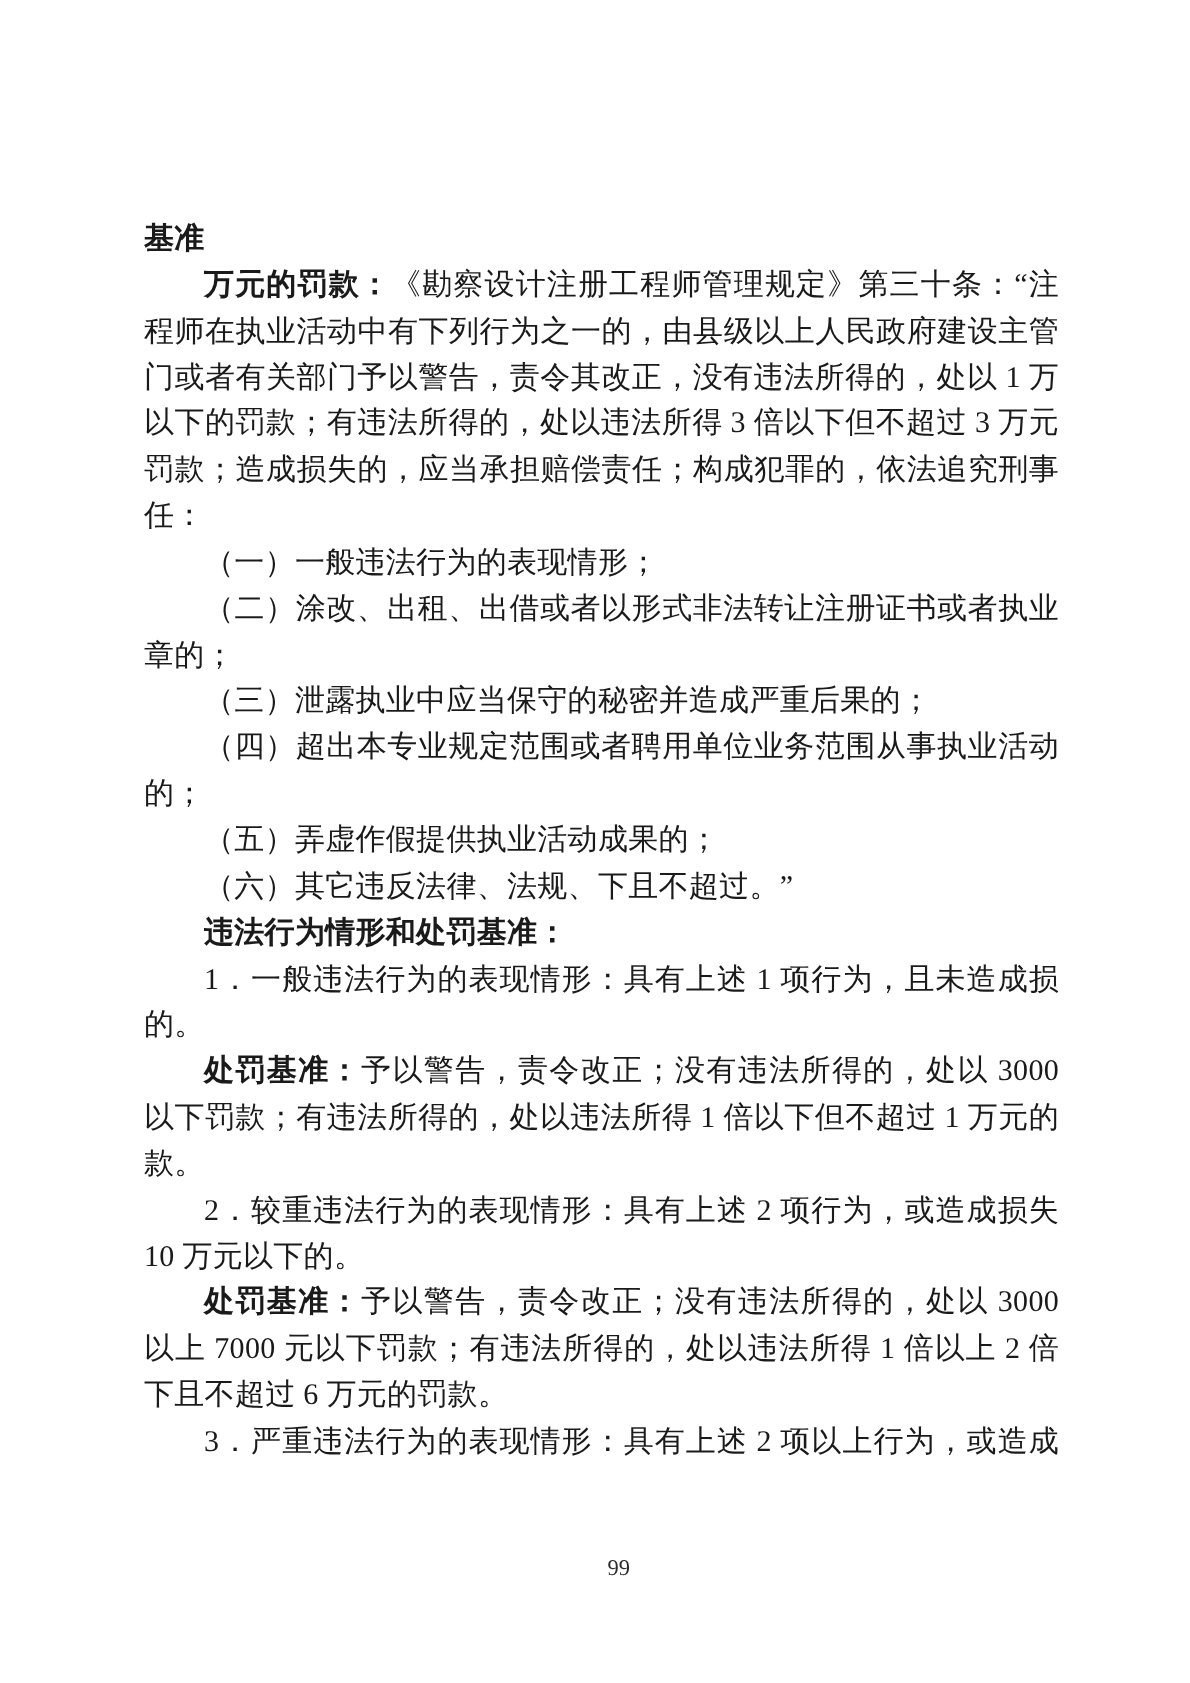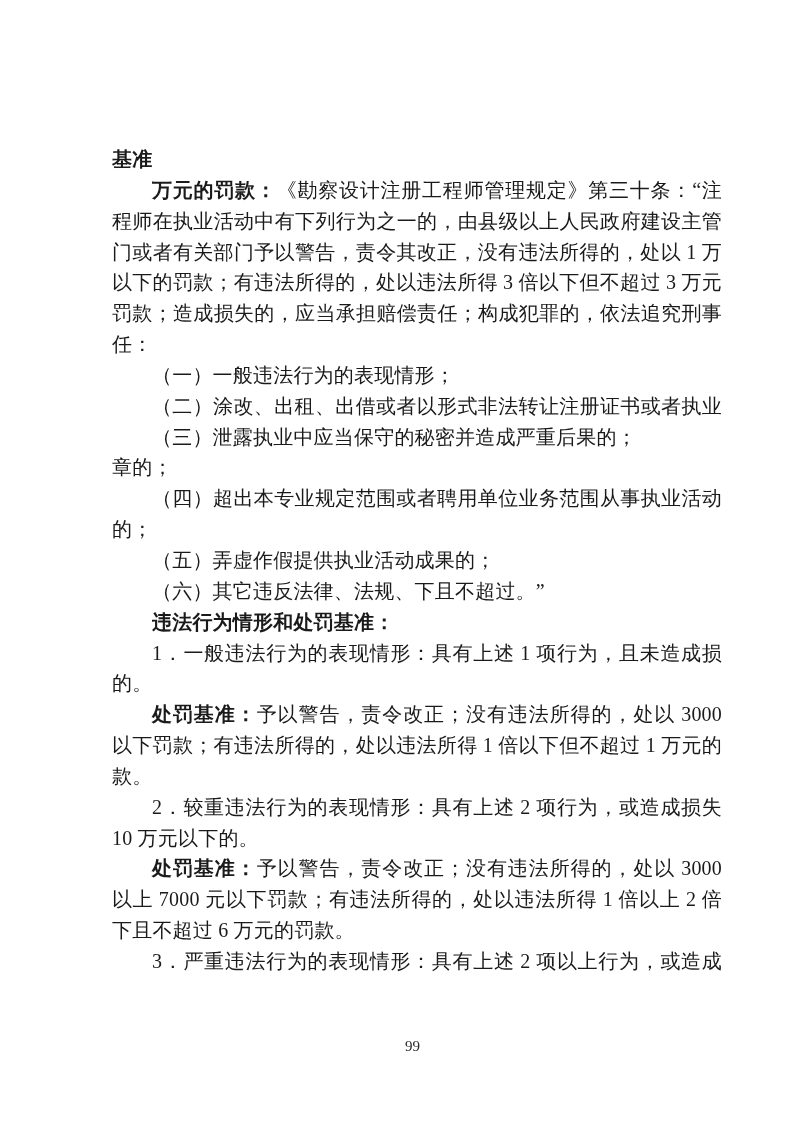--- a/index.html
+++ b/index.html
@@ -11,21 +11,21 @@
     position: relative;
     width: 793px;
     height: 1122px;
     background: #ffffff;
     overflow: hidden;
     font-family: "Liberation Serif", "DejaVu Serif", serif;
     color: #1a1a1a;
   }
   .body-block {
     position: absolute;
-    left: 112px;
+    left: 96px;
     top: 144px;
     width: 610px;
   }
   .line {
     font-size: 20px;
     line-height: 30.85px;
     height: 30.85px;
     overflow: hidden;
     text-align: left;
     letter-spacing: 0.2px;
@@ -71,23 +71,23 @@
     <div class="line j"><span>以下的罚款；有违法所得的，处以违法所得 3 倍以下但不超过 3 万元的</span></div>
 
     <div class="line j"><span>罚款；造成损失的，应当承担赔偿责任；构成犯罪的，依法追究刑事责</span></div>
 
     <div class="line"><span>任：</span></div>
 
     <div class="line ind"><span>（一）一般违法行为的表现情形；</span></div>
 
     <div class="line ind j"><span>（二）涂改、出租、出借或者以形式非法转让注册证书或者执业印</span></div>
 
+    <div class="line"><span>章的；</span></div>
+
     <div class="line ind"><span>（三）泄露执业中应当保守的秘密并造成严重后果的；</span></div>
-
-    <div class="line"><span>章的；</span></div>
 
     <div class="line ind j"><span>（四）超出本专业规定范围或者聘用单位业务范围从事执业活动</span></div>
 
     <div class="line"><span>的；</span></div>
 
     <div class="line ind"><span>（五）弄虚作假提供执业活动成果的；</span></div>
 
     <div class="line ind"><span>（六）其它违反法律、法规、下且不超过。”</span></div>
 
     <div class="line ind"><span class="b">违法行为情形和处罚基准：</span></div>

